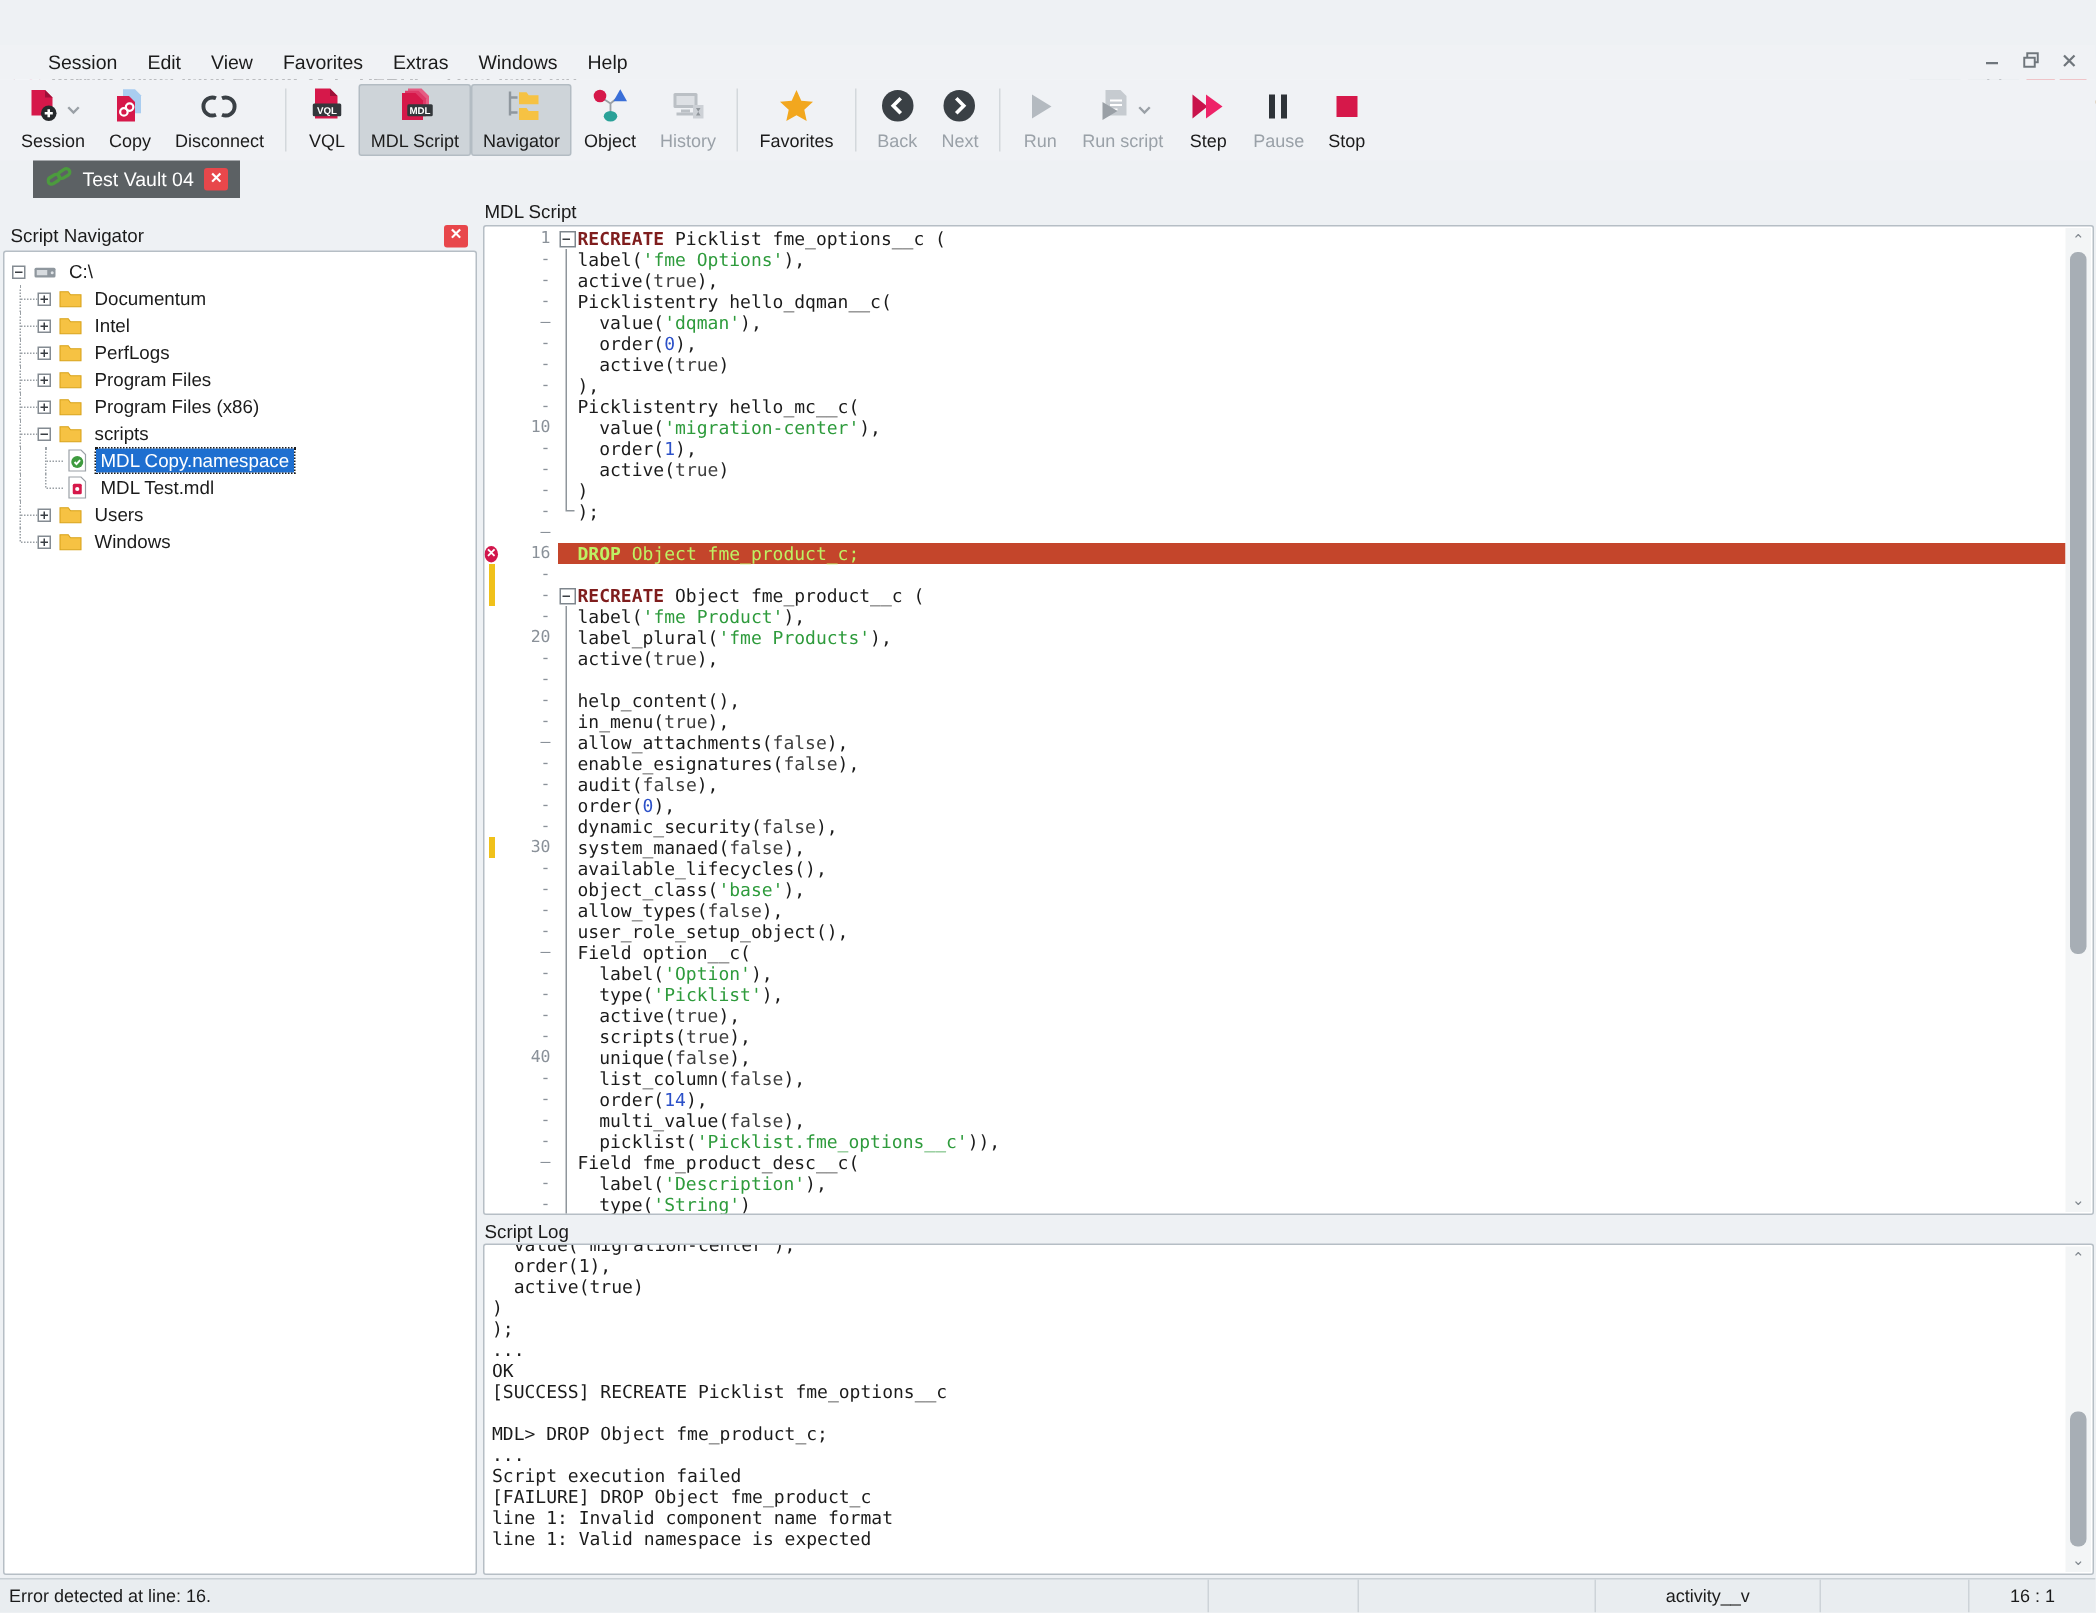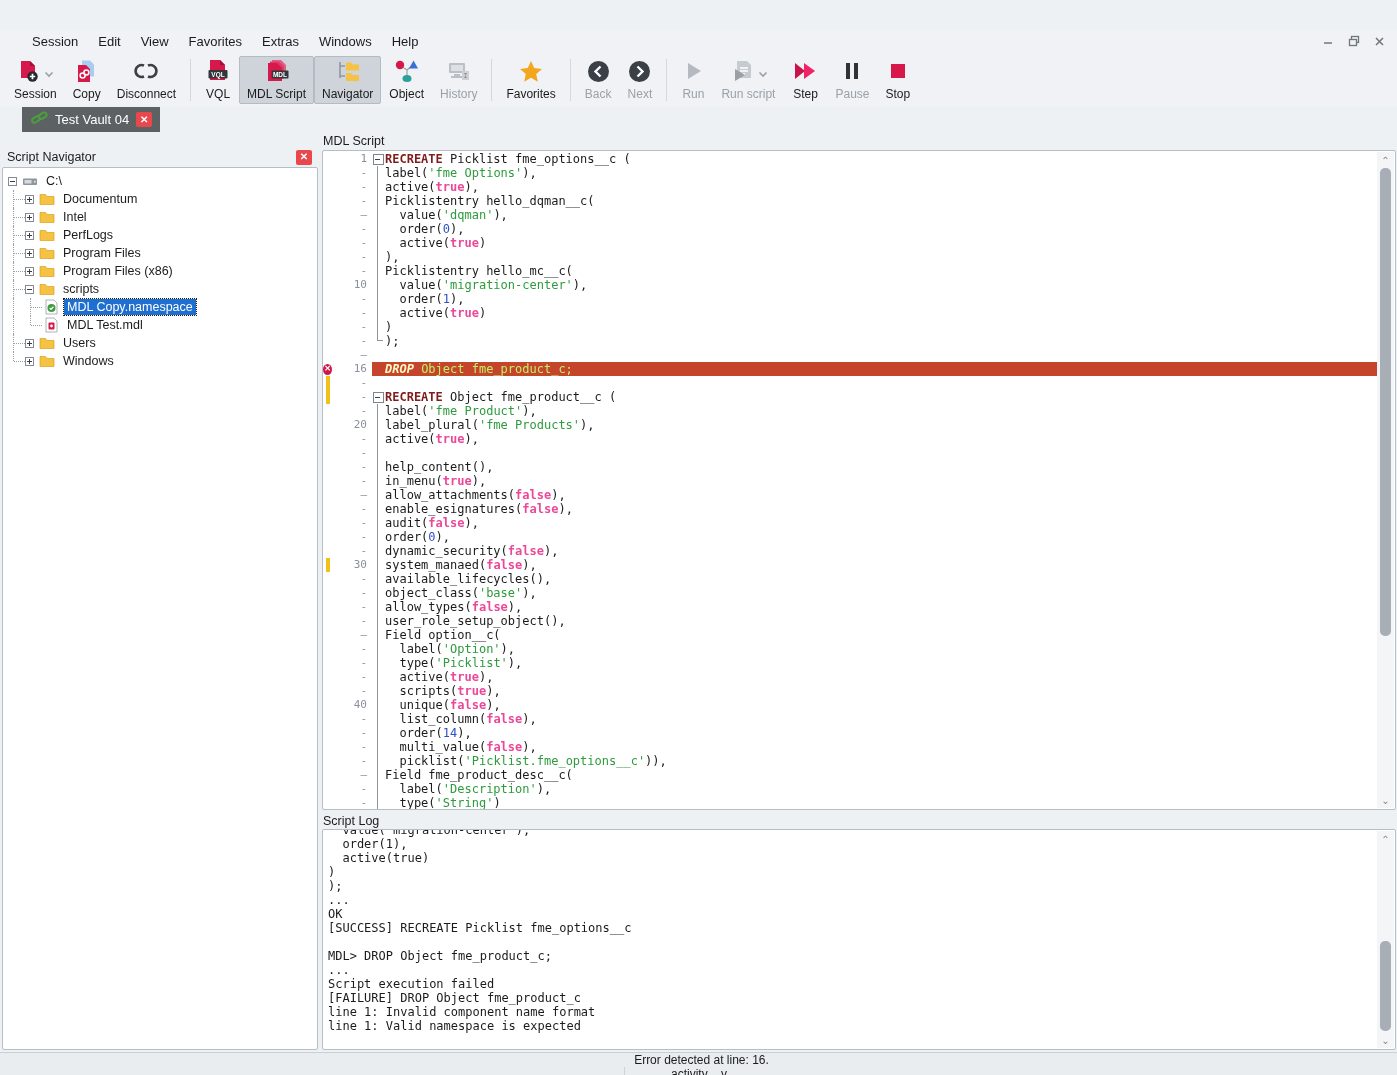--- a/index.html
+++ b/index.html
@@ -71,36 +71,36 @@
   .ed-fold { width:13px; flex:none; position:relative; }
   .f-box::before { content:""; position:absolute; left:1px; top:2px; width:9px; height:9px; border:1px solid #7e868d; background:#fff; }
   .f-box::after { content:""; position:absolute; left:3px; top:7px; width:5px; border-top:1px solid #3a3f44; }
   .f-line::before { content:""; position:absolute; left:5px; top:0; height:14px; border-left:1px solid #8f969c; }
   .f-end::before { content:""; position:absolute; left:5px; top:0; height:7px; border-left:1px solid #8f969c; }
   .f-end::after { content:""; position:absolute; left:6px; top:6px; width:5px; border-top:1px solid #8f969c; }
   .ed-code { font-family:"DejaVu Sans Mono", monospace; font-size:12px; line-height:14px; white-space:pre; }
   .tk-k { color:#7f1d1d; font-weight:bold; }
   .tk-s { color:#2e9b3c; }
   .tk-n { color:#2b50c8; }
-  .tk-b { color:#ec4899; font-weight:bold; }
+  .tk-b { color:#404040; font-weight:normal; }
   .tk-p { color:#1b1b1b; }
-  .tk-w { color:#fef9c3; font-weight:bold;font-style:italic; }
+  .tk-w { color:#bef264; font-weight:bold; }
   .tk-e { color:#bef264; }
 
   .vscroll { position:absolute; right:1px; top:1px; bottom:1px; width:17px; background:#f3f5f6; }
   .vs-arrow { position:absolute; left:0; width:17px; height:16px; display:flex; align-items:center; justify-content:center; color:#7f868d; font-size:10px; }
   .vs-up { top:0; } .vs-down { bottom:0; }
   .vs-thumb { position:absolute; left:3px; width:11px; background:#a7aeb5; border-radius:5px; }
 
   .logheader { position:absolute; left:0; top:681px; height:16px; }
   .logbox { position:absolute; left:0; right:0; top:697px; bottom:2px; background:#fff; border:1px solid #b6bec5; border-radius:2px; overflow:hidden; }
   .log-pre { font-family:"DejaVu Sans Mono", monospace; font-size:12px; line-height:14px; white-space:pre; margin-top:-7px; padding-left:5px; }
 
   
-  .statusbar { position:absolute; bottom:0; left:0; width:1397px; height:23px; background:#e9edf0; border-top:1px solid #c9d0d5; display:flex; align-items:center; font-size:12px;flex-direction:column; }
+  .statusbar { position:absolute; bottom:0; left:0; width:1397px; height:23px; background:#e9edf0; border-top:1px solid #c9d0d5; display:flex; align-items:center; font-size:12px; }
   .sb-seg { height:100%; display:flex; align-items:center; }
   .sb-msg { flex:1; padding-left:6px; }
   .sb-div { border-left:1px solid #cdd3d8; }
   .sb-ctx { width:150px; justify-content:center; }
   .sb-pos { width:85px; justify-content:center; }
 </style>
 </head>
 <body>
 
 <div class="titlebar">

